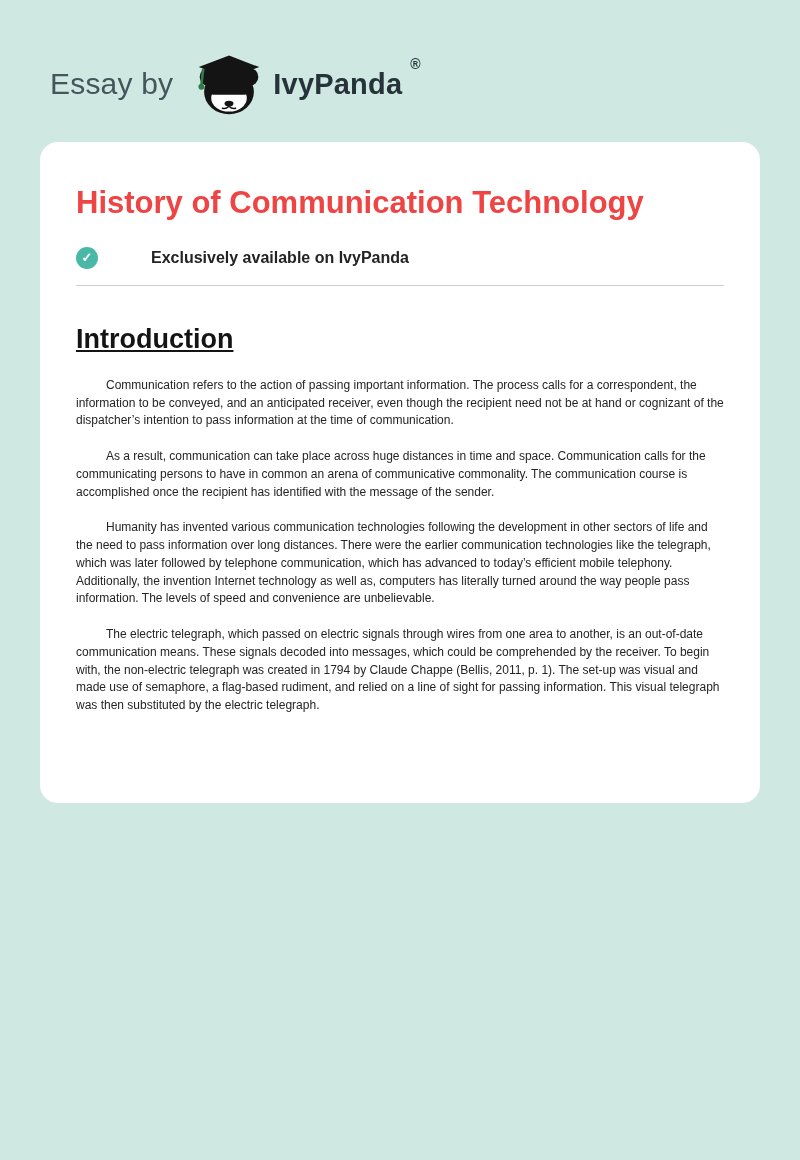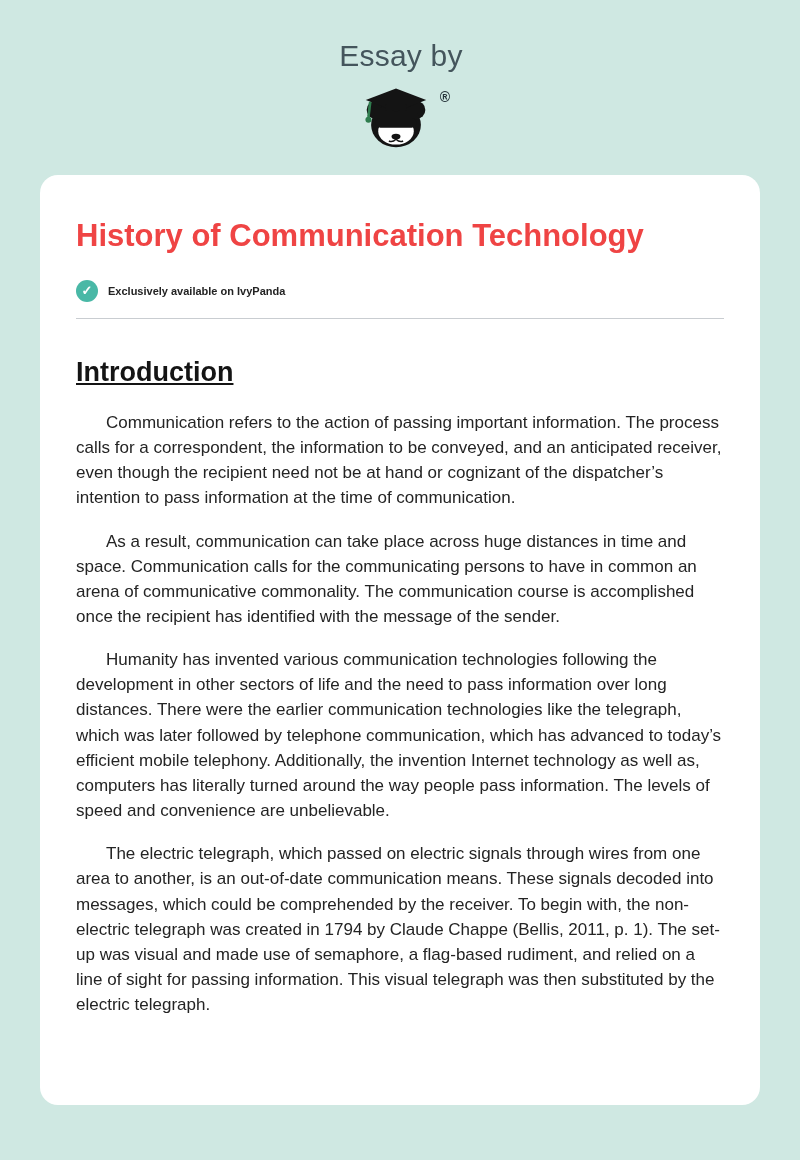--- a/index.html
+++ b/index.html
@@ -11,23 +11,22 @@
     background: #cfe8e2;
     font-family: "Liberation Sans", sans-serif;
     color: #222;
   }
   .page { width: 800px; min-height: 1160px; }
 
   
   .header {
     display: flex;
     align-items: center;
-    padding: 39px 40px 26px 50px;
+    padding: 52px 40px 26px 50px;
     gap: 12px;
-    flex-direction: column;
   }
   .essay-by {
     font-size: 30px;
     color: #44555c;
     letter-spacing: 0.2px;
     margin-right: 8px;
   }
   .brand {
     display: flex;
     align-items: center;
@@ -77,40 +76,41 @@
     background: #49b8a6;
     color: #ffffff;
     font-size: 13px;
     font-weight: 700;
     display: flex;
     align-items: center;
     justify-content: center;
     flex: 0 0 auto;
   }
   .badge-text {
-    font-size: 11px;
+    font-size: 16px;
     font-weight: 700;
     color: #232323;
+    margin-left: 43px;
   }
   .divider {
     border: none;
     border-top: 1px solid #c9cdd1;
     margin: 0 0 28px 0;
   }
   .section-heading {
     margin: 34px 0 18px 0;
     font-size: 27px;
     line-height: 1.45;
     font-weight: 700;
     color: #141414;
     text-decoration: underline;
   }
   .para {
     margin: 0 0 18px 0;
-    font-size: 17px;
+    font-size: 12px;
     line-height: 1.48;
     color: #242424;
     text-indent: 30px;
   }
 </style>
 </head>
 <body>
 
 <div class="page">
 
@@ -132,20 +132,21 @@
           <ellipse cx="40" cy="58" rx="5" ry="3.2" fill="#141414"></ellipse>
           <path d="M40 61 q-4 4 -8 2 M40 61 q4 4 8 2" stroke="#141414" stroke-width="1.6" fill="none"></path>
 
           <polygon points="40,4 74,17 40,30 6,17" fill="#141414"></polygon>
           <rect x="28" y="22" width="24" height="7" rx="2" fill="#141414"></rect>
 
           <path d="M11 19 L9 36" stroke="#2f7d4e" stroke-width="3" fill="none"></path>
           <circle cx="9" cy="39" r="3.4" fill="#2f7d4e"></circle>
         </svg>
       </span>
+      <span class="brand-name">IvyPanda</span>
       <span class="brand-reg">®</span>
     </div>
   </div>
 
   <div class="card">
 
     <h1 class="doc-title">History of Communication Technology</h1>
 
     <div class="badge-row">
       <span class="check-circle">✓</span>

